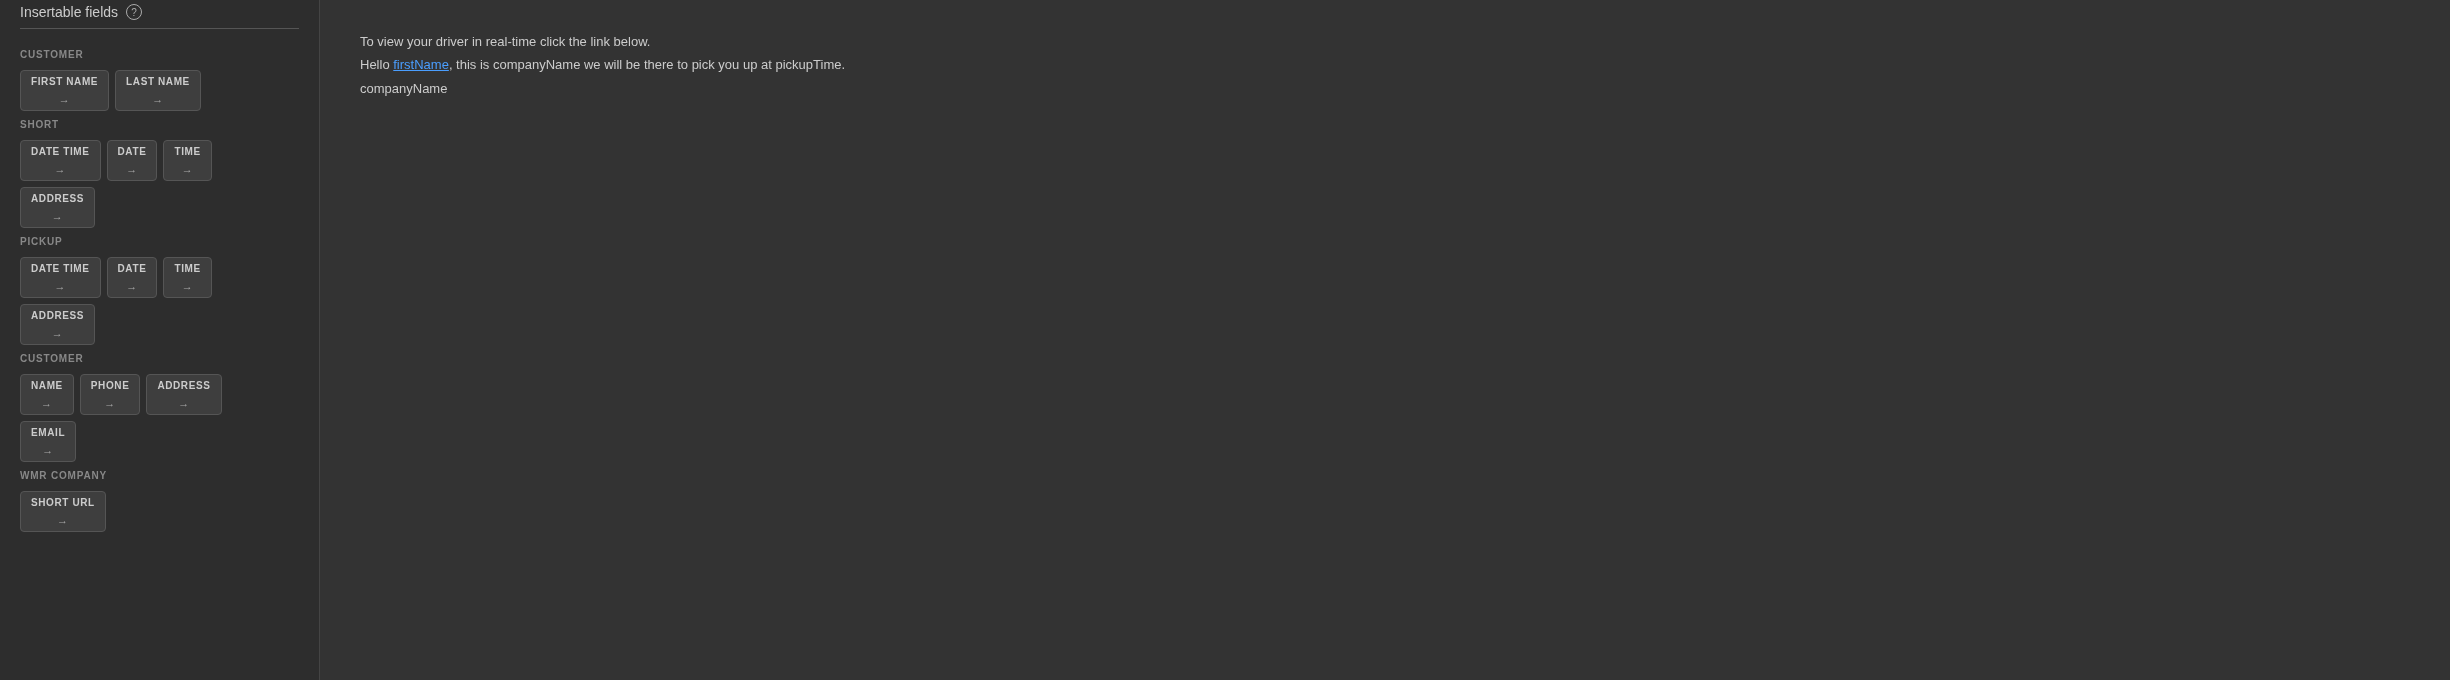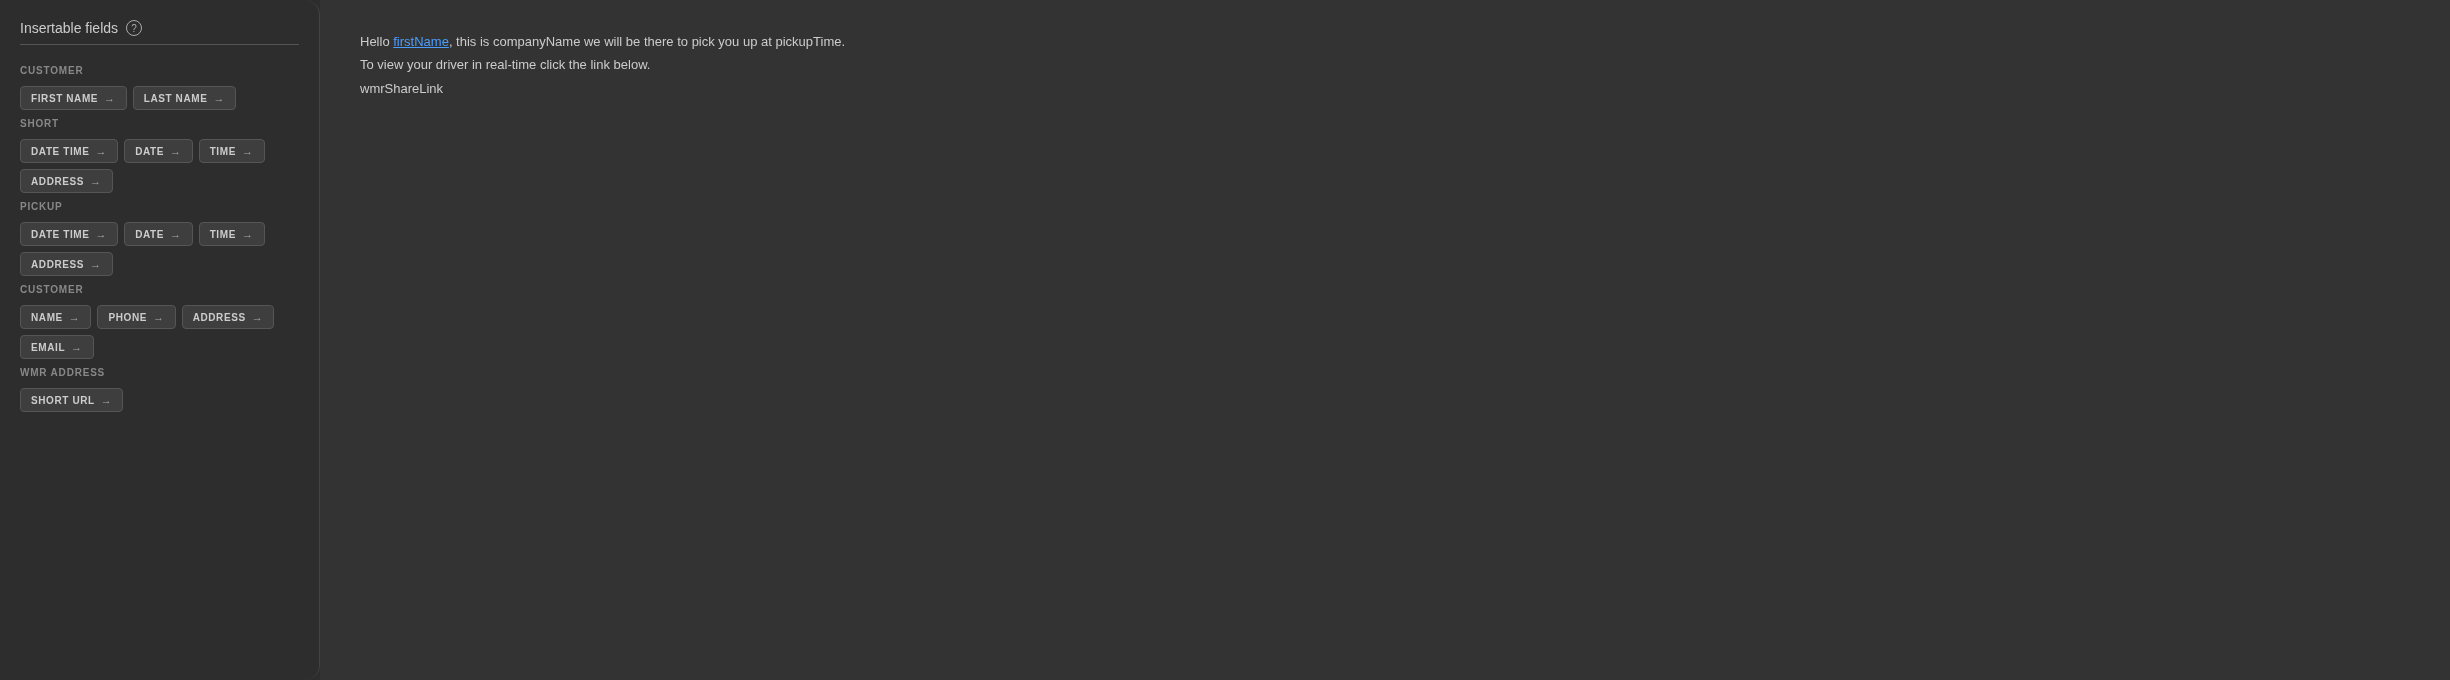--- a/index.html
+++ b/index.html
@@ -16,24 +16,23 @@
       width: 2450px;
       height: 680px;
       overflow: hidden;
       display: flex;
     }
 
     .left-panel {
       width: 320px;
       min-width: 320px;
       background-color: #2d2d2d;
-      padding: 20px 20px 20px 20px;
+      padding: 4px 20px 20px 20px;
       border-right: 1px solid #444;
       overflow-y: auto;
-      border-radius: 15px;
     }
 
     .panel-title-row {
       display: flex;
       align-items: center;
       gap: 8px;
       margin-bottom: 20px;
       padding-bottom: 8px;
       border-bottom: 1px solid #555;
     }
@@ -80,20 +79,21 @@
       background-color: #3e3e3e;
       border: 1px solid #555;
       border-radius: 4px;
       padding: 5px 10px;
       color: #cccccc;
       font-size: 10px;
       font-weight: 600;
       letter-spacing: 0.06em;
       cursor: pointer;
       text-transform: uppercase;
+      flex-direction: column;
     }
 
     .arrow-icon {
       font-size: 11px;
       color: #aaa;
     }
 
     .right-panel {
       flex: 1;
       background-color: #333333;
@@ -191,30 +191,30 @@
       <span class="arrow-icon">→</span>
     </button>
   </div>
   <div class="fields-row">
     <button class="field-btn">
       <span>EMAIL</span>
       <span class="arrow-icon">→</span>
     </button>
   </div>
 
-  <div class="section-label">WMR ADDRESS</div>
+  <div class="section-label">WMR COMPANY</div>
   <div class="fields-row">
     <button class="field-btn">
       <span>SHORT URL</span>
       <span class="arrow-icon">→</span>
     </button>
   </div>
 </div>
 
 <div class="right-panel">
   <div class="preview-text">
+    <p>To view your driver in real-time click the link below.</p>
     <p>
       <span>Hello </span><span class="highlight">firstName</span><span>, this is companyName we will be there to pick you up at pickupTime.</span>
     </p>
-    <p>To view your driver in real-time click the link below.</p>
-    <p>wmrShareLink</p>
+    <p>companyName</p>
   </div>
 </div>
 
 </body></html>

